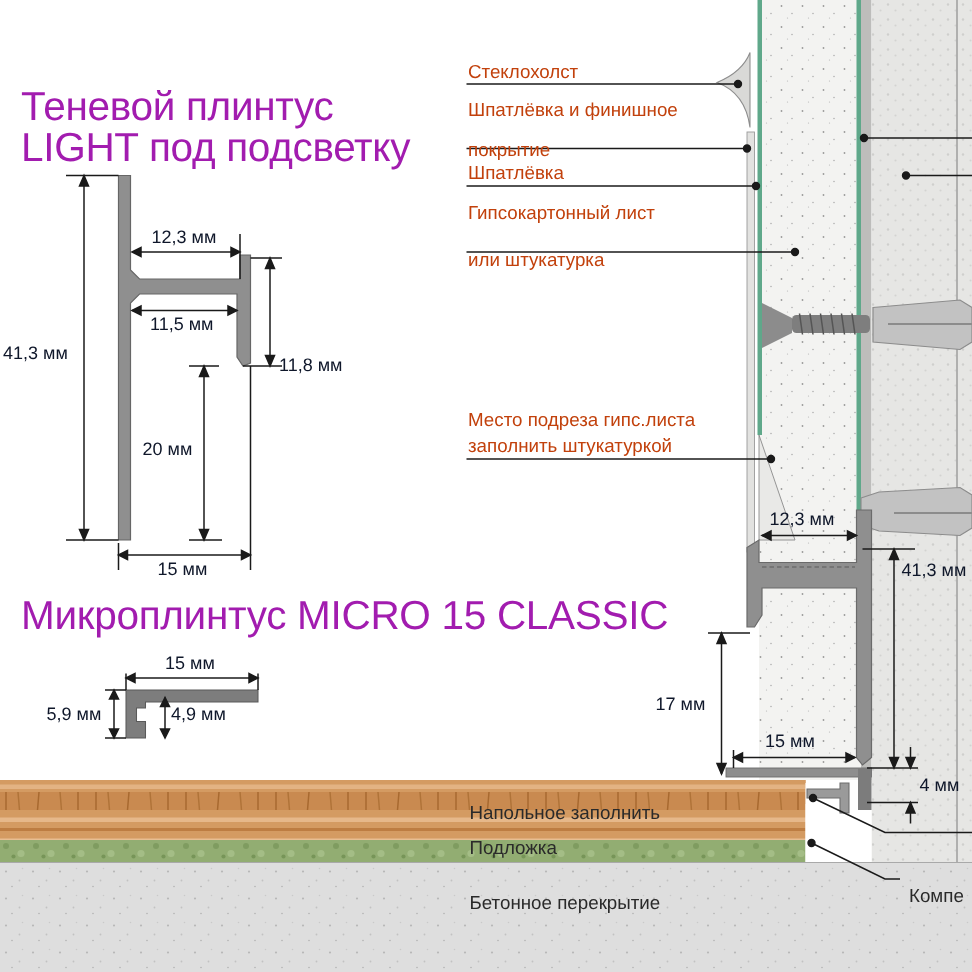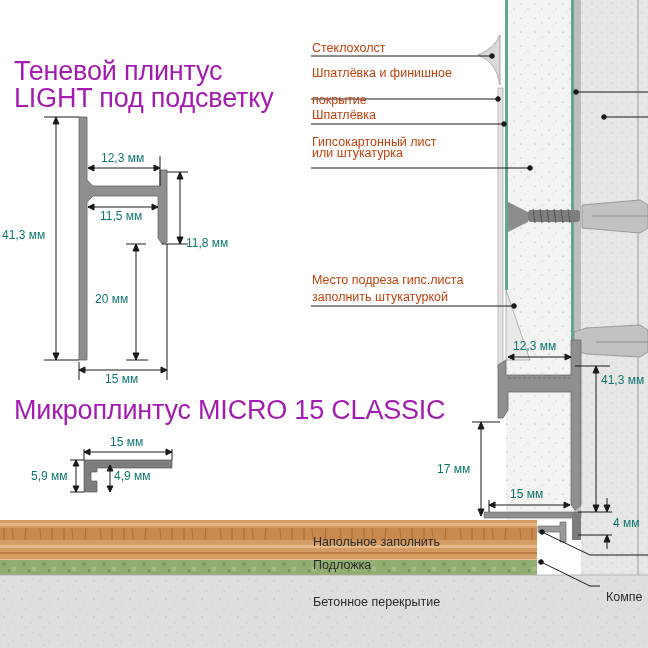--- a/index.html
+++ b/index.html
@@ -1,19 +1,19 @@
 <!DOCTYPE html>
 <html><head>
 <meta charset="utf-8">
 <style>
   html,body{margin:0;padding:0;}
   body{width:648px;height:648px;position:relative;overflow:hidden;background:#ffffff;font-family:"Liberation Sans",sans-serif;color:#1a1a1a;}
   .abs{position:absolute;}
   .title{font-size:27px;line-height:27px;color:#a21caf;letter-spacing:-0.2px;}
-  .dim{font-size:12px;color:#0f766e;white-space:nowrap;}
+  .dim{font-size:12px;color:#0f172a;white-space:nowrap;}
   .label{font-size:12.5px;line-height:17px;color:#c2410c;white-space:nowrap;}
   .layer-label{font-size:12.5px;color:#2a2a2a;white-space:nowrap;}
   svg{position:absolute;left:0;top:0;}
 </style>
 </head>
 <body>
 
 <svg width="648" height="648" viewBox="0 0 648 648">
   <defs>
     <pattern id="speck" width="14" height="14" patternUnits="userSpaceOnUse">
@@ -224,21 +224,21 @@
 
 <div class="abs dim" style="left:110px;top:435px;">15 мм</div>
 <div class="abs dim" style="left:31px;top:469px;">5,9 мм</div>
 <div class="abs dim" style="left:114px;top:469px;">4,9 мм</div>
 
 <div class="abs label" style="left:312px;top:40px;">Стеклохолст</div>
 <div class="abs label" style="left:312px;top:65px;text-align:center;">Шпатлёвка и финишное</div>
 <div class="abs label" style="left:312px;top:82px;margin-top:10px;">покрытие</div>
 <div class="abs label" style="left:312px;top:107px;">Шпатлёвка</div>
 <div class="abs label" style="left:312px;top:134px;">Гипсокартонный лист</div>
-<div class="abs label" style="left:312px;top:145px;">или штукатурка</div>
+<div class="abs label" style="left:312px;top:165px;">или штукатурка</div>
 <div class="abs label" style="left:312px;top:272px;">Место подреза гипс.листа</div>
 <div class="abs label" style="left:312px;top:289px;">заполнить штукатуркой</div>
 
 <div class="abs dim" style="left:513px;top:339px;">12,3 мм</div>
 <div class="abs dim" style="left:601px;top:373px;">41,3 мм</div>
 <div class="abs dim" style="left:437px;top:462px;">17 мм</div>
 <div class="abs dim" style="left:510px;top:487px;">15 мм</div>
 <div class="abs dim" style="left:613px;top:516px;">4 мм</div>
 
 <div class="abs layer-label" style="left:313px;top:535px;">Напольное заполнить</div>

